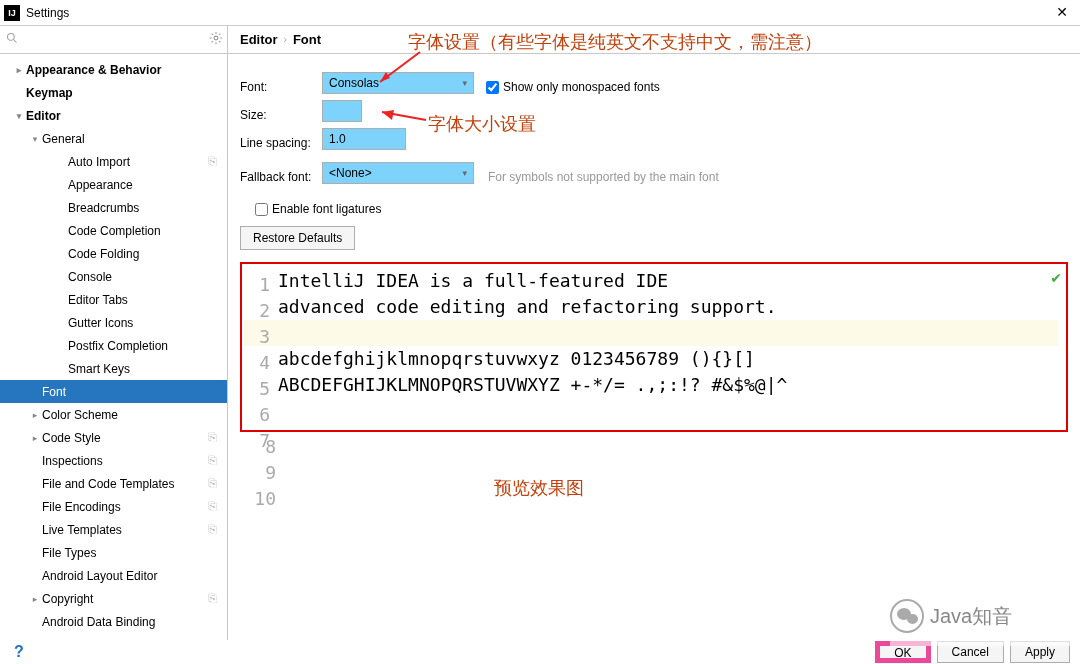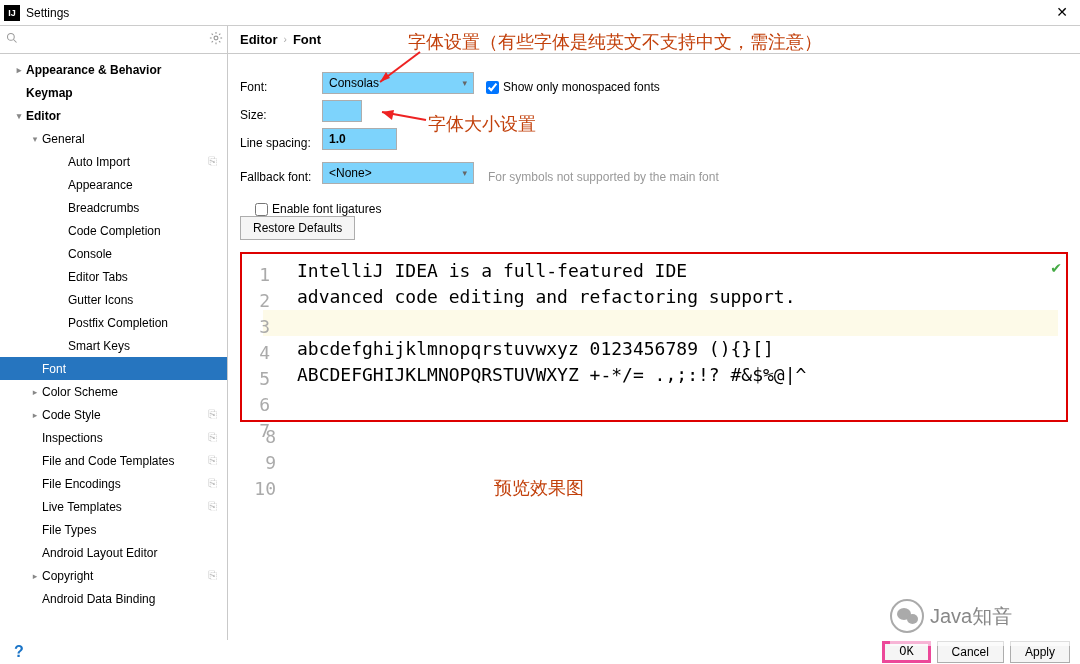--- a/index.html
+++ b/index.html
@@ -37,41 +37,41 @@
 .form-row { display: flex; align-items: flex-end; height: 28px; }
 .form-row .lbl { width: 82px; color: #000; }
 .combo, .txt { border: 1px solid #adadad; height: 22px; font-size: 12px; padding: 0 6px; background: #7dd3fc; display: flex; align-items: center; justify-content: space-between; }
 .combo { width: 152px; }
 .combo .chev { color: #666; font-size: 9px; }
 .txt { width: 152px; }
 .chk { display: flex; align-items: center; margin-left: 12px; }
 .chk input { margin-right: 4px; }
 .fallback-hint { color: #999; margin-left: 14px; }
 .lig-row { margin-top: 4px; }
-.restore-row { }
+.restore-row { margin-top: 10px; }
 .restore-btn { border: 1px solid #adadad; background: #f5f5f5; height: 24px; padding: 0 12px; font-size: 12px; cursor: pointer; }
 
 .preview-wrap { margin: 6px 12px 0 12px; position: relative; }
 .preview-box { border: 2px solid #d00; padding: 4px 8px 6px 2px; position: relative; }
 .gutter-col { position: absolute; left: 6px; top: 8px; text-align: right; width: 22px; color: #aaa; font-family: Consolas, monospace; font-size: 18px; line-height: 26px; }
-.preview-code { font-family: Consolas, monospace; font-size: 18px; line-height: 26px; margin-left: 53px; white-space: pre; }
+.preview-code { font-family: Consolas, monospace; font-size: 18px; line-height: 26px; margin-left: 34px; white-space: pre; }
 .hl-line { background: #fdfae8; display: block; margin-left: -34px; padding-left: 34px; }
 .after-box { margin-top: 2px; margin-left: 14px; }
 .after-num { color: #aaa; font-family: Consolas, monospace; font-size: 18px; line-height: 26px; text-align: right; width: 22px; display: inline-block; }
 
 .green-check { position: absolute; right: 4px; top: 6px; color: #4a4; font-size: 14px; }
 
 .annot { position: absolute; color: #c2410c; font-size: 18px; font-family: "SimSun","Songti SC",serif; pointer-events: none; }
 .arrow-svg { position: absolute; pointer-events: none; }
 
 .footer { height: 24px; border-top: none; display: flex; align-items: center; padding: 0 10px; position: absolute; bottom: 0; left: 0; right: 0; }
 .footer .help { color: #1a74c7; font-size: 16px; font-weight: bold; margin-left: 4px; }
 .footer .btns { margin-left: auto; display: flex; gap: 6px; }
 .footer button { height: 22px; padding: 0 14px; border: 1px solid #adadad; background: #f5f5f5; font-size: 12px; cursor: pointer; }
-.footer button.primary { border: 3px solid #ec4899; font-family: Liberation Mono, monospace; }
+.footer button.primary { border: 5px solid #ec4899; }
 
 .watermark { position: absolute; right: 0; bottom: 18px; width: 190px; height: 60px; background: rgba(255,255,255,0.6); display: flex; align-items: center; justify-content: flex-start; color: #888; font-size: 20px; pointer-events: none; }
 .watermark .wx { width: 34px; height: 34px; border-radius: 50%; border: 2px solid #aaa; margin-right: 6px; position: relative; }
 .watermark .wx::before, .watermark .wx::after { content: ''; position: absolute; border-radius: 50%; background: #aaa; }
 .watermark .wx::before { width: 14px; height: 12px; left: 5px; top: 7px; }
 .watermark .wx::after { width: 11px; height: 10px; right: 4px; bottom: 7px; }
 </style>
 </head>
 <body>
 
@@ -136,20 +136,24 @@
         <div class="tree-item lvl3">
           <span class="arrow"></span>
           <span class="label">Breadcrumbs</span>
         </div>
         <div class="tree-item lvl3">
           <span class="arrow"></span>
           <span class="label">Code Completion</span>
         </div>
         <div class="tree-item lvl3">
           <span class="arrow"></span>
+          <span class="label">Code Folding</span>
+        </div>
+        <div class="tree-item lvl3">
+          <span class="arrow"></span>
           <span class="label">Console</span>
         </div>
         <div class="tree-item lvl3">
           <span class="arrow"></span>
           <span class="label">Editor Tabs</span>
         </div>
         <div class="tree-item lvl3">
           <span class="arrow"></span>
           <span class="label">Gutter Icons</span>
         </div>
@@ -232,21 +236,21 @@
           <input type="checkbox" checked="" style="">
           <span>Show only monospaced fonts</span>
         </label>
       </div>
       <div class="form-row">
         <span class="lbl">Size:</span>
         <input class="txt" style="width: 40px; padding-left: 32px;" value="24">
       </div>
       <div class="form-row">
         <span class="lbl">Line spacing:</span>
-        <input class="txt" style="width: 75px; font-weight: bold;" value="1.0">
+        <input class="txt" style="width: 84px;" value="1.0">
       </div>
       <div class="form-row" style="margin-top:6px">
         <span class="lbl">Fallback font:</span>
         <div class="combo">
           <span>&lt;None&gt;</span>
           <span class="chev">▾</span>
         </div>
         <span class="fallback-hint">For symbols not supported by the main font</span>
       </div>
       <div class="form-row lig-row">

